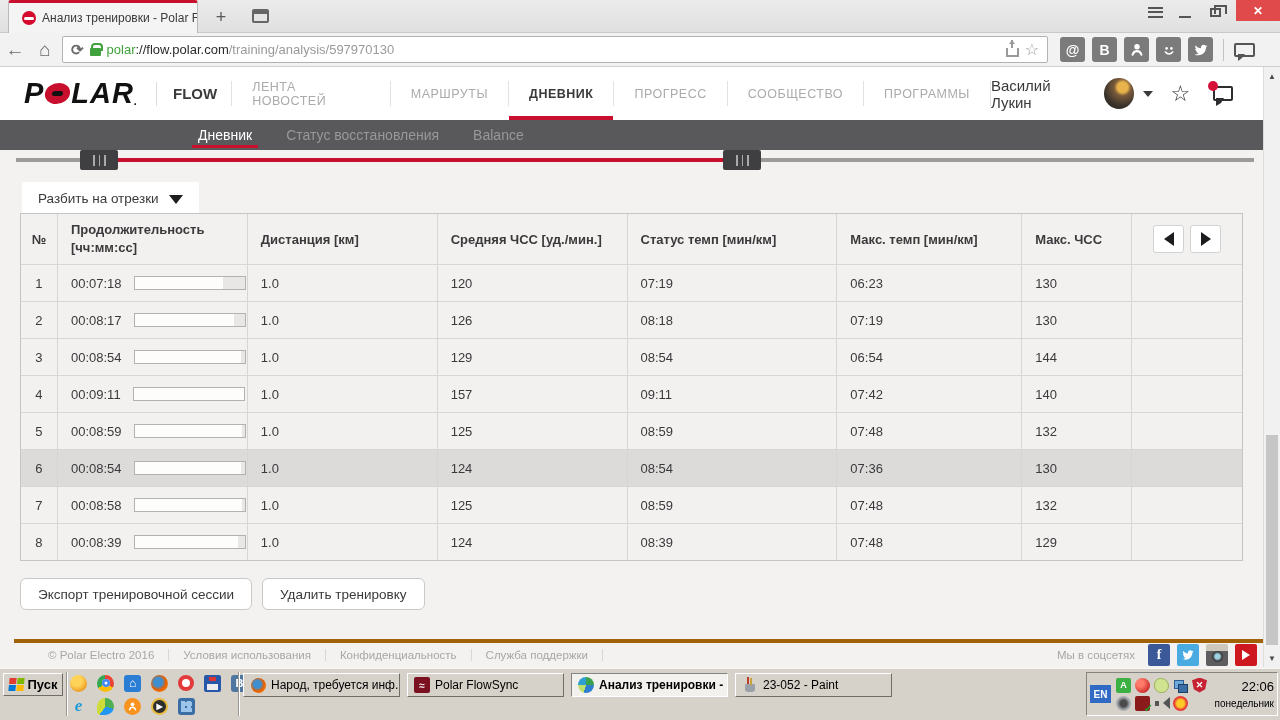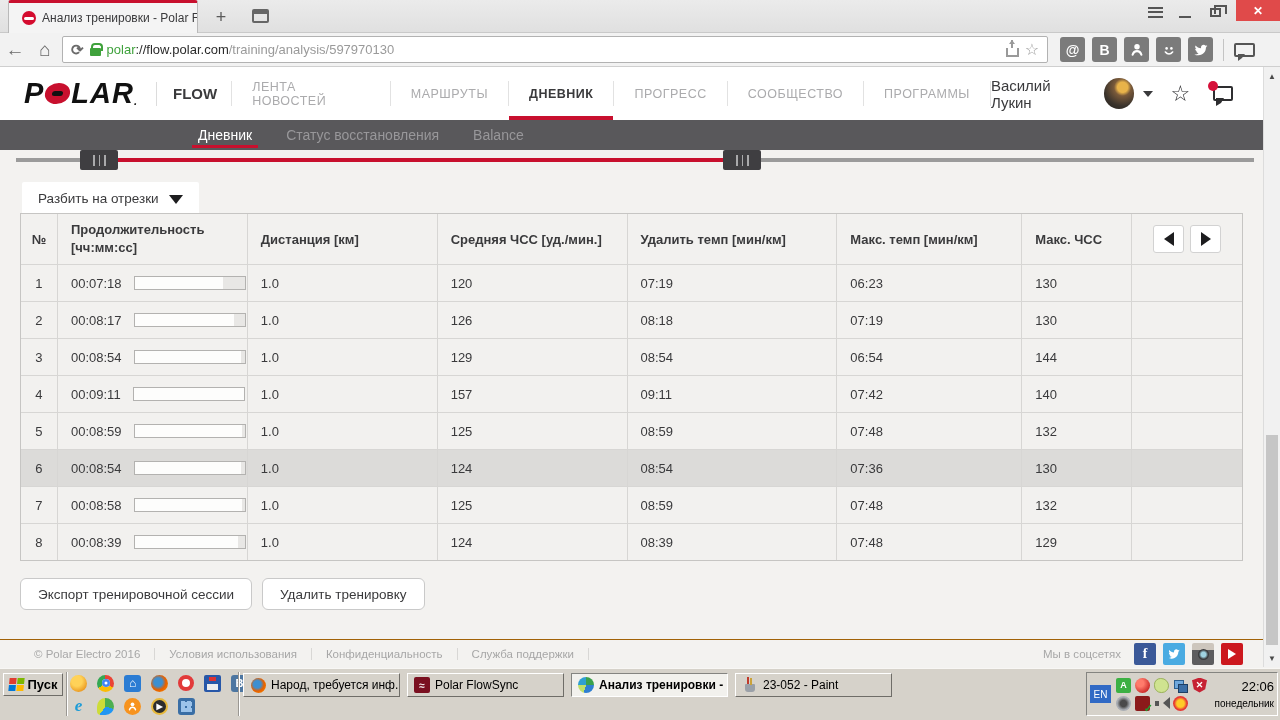--- a/index.html
+++ b/index.html
@@ -99,21 +99,21 @@
   .durfill{height:100%;background:#fdfdfc}
   .arrbtn{width:31px;height:28px;background:#fff;border:1px solid #d2d2d2;border-radius:3px;display:flex;align-items:center;justify-content:center}
   .tri-l{border:7px solid transparent;border-right:10px solid #1d1d1f;margin-left:-7px}
   .tri-r{border:7px solid transparent;border-left:10px solid #1d1d1f;margin-right:-7px}
 
   
   .actions{position:absolute;left:20px;top:578px;display:flex;gap:10px}
   .btn-w{height:32px;background:#fff;border:1px solid #c9c9c9;border-radius:6px;color:#3a3a3c;font-size:13.5px;display:flex;align-items:center;padding:0 17px}
 
   
-  .pfooter{position:absolute;left:0;top:639px;width:1263px;height:28px;border-top:1px solid #a16207;display:flex;align-items:center;font-size:11.5px;color:#a7a7a7}
+  .pfooter{position:absolute;left:14px;top:639px;width:1263px;height:28px;border-top:4px solid #a16207;display:flex;align-items:center;font-size:11.5px;color:#a7a7a7}
   .f-item{padding:0 14px;border-right:1px solid #d8d7d5;white-space:nowrap}
   .f-item.first{margin-left:20px}
   .f-soc{margin-left:auto;display:flex;align-items:center;gap:7px;margin-right:20px}
   .soclbl{margin-right:6px}
   .soc{width:22px;height:22px;border-radius:2px;display:flex;align-items:center;justify-content:center;color:#fff;font-weight:bold;font-size:14px}
   .soc svg{width:14px;height:14px;fill:#fff}
   .fb{background:#3b5998;font-family:"Liberation Serif",serif}
   .tw{background:#4aabe2}
   .ig{background:linear-gradient(180deg,#cdc6bd 0 32%,#5d5d5f 32%);position:relative}
   .ig:before{content:"";position:absolute;left:5.5px;top:6.5px;width:11px;height:11px;border-radius:50%;background:radial-gradient(circle,#9fd2e0 0 30%,#3a3a3c 60%)}
@@ -157,21 +157,21 @@
   .tasks{position:absolute;left:243px;top:4px;display:flex;gap:7px}
   .taskbtn{width:157px;height:24px;display:flex;align-items:center;gap:5px;padding:0 6px;font-size:12px;color:#000;white-space:nowrap;overflow:hidden}
   .taskbtn.active{border-color:#848480 #fff #fff #848480;background:#f2f1ed;font-weight:bold}
   .tic{width:16px;height:16px;flex:0 0 auto;display:flex;align-items:center;justify-content:center}
   .tic-fs{background:#7a1020;border-radius:2px;color:#fff;font-size:10px;font-weight:bold}
   .tic-globe{border-radius:50%;background:conic-gradient(#3aa14c 0 25%,#2f7fd1 25% 55%,#bfe06a 55% 75%,#2f9fd1 75% 100%)}
   .tic-paint{position:relative}
   .tic-paint:before{content:"";position:absolute;left:3px;bottom:1px;width:10px;height:8px;background:#9aa0a8;border-radius:1px 1px 3px 3px}
   .tic-paint:after{content:"";position:absolute;left:5px;top:0;width:2px;height:7px;background:#c0392b;box-shadow:3px 1px 0 #caa23a}
   .tray{position:absolute;right:2px;top:3px;width:192px;height:44px;display:flex;align-items:center;padding:1px 3px}
-  .enbox{width:21px;height:18px;background:#316ac5;color:#fff;font-size:10px;font-weight:normal;display:flex;align-items:center;justify-content:center;margin-right:5px}
+  .enbox{width:21px;height:18px;background:#316ac5;color:#fff;font-size:10px;font-weight:bold;display:flex;align-items:center;justify-content:center;margin-right:5px}
   .trayicons{display:flex;flex-direction:column;gap:3px}
   .trow-i{display:flex;gap:4px}
   .tryic{width:15px;height:15px;display:flex;align-items:center;justify-content:center;font-size:9px;font-weight:bold}
   .ti-punto{background:#3cb043;border-radius:2px;color:#fff}
   .ti-virus{border-radius:50%;background:radial-gradient(circle at 35% 35%,#ff7b6b 0 25%,#c62020 80%)}
   .ti-blob{border-radius:45% 55% 50% 50%;background:#cfe390;border:1px solid #9ab25a}
   .ti-net{position:relative}
   .ti-net:before{content:"";position:absolute;left:1px;top:2px;width:8px;height:7px;background:#6fa8dc;border:1px solid #2c5f8f}
   .ti-net:after{content:"";position:absolute;left:5px;top:6px;width:8px;height:7px;background:#3a6ea5;border:1px solid #1d3e63}
   .ti-shield{clip-path:polygon(50% 0,100% 18%,88% 78%,50% 100%,12% 78%,0 18%);background:#c62233;color:#fff;font-size:9px}
@@ -300,21 +300,21 @@
 </div>
 
 <div class="tbl">
   <div class="thead" style="border-top:none">
     <div class="cell c0">№</div>
     <div class="cell c1">
         <span class="hdr2"><span>Продолжительность</span><br><span>[чч:мм:сс]</span></span>
       </div>
     <div class="cell c2">Дистанция [км]</div>
     <div class="cell c3">Средняя ЧСС [уд./мин.]</div>
-    <div class="cell c4">Удалить темп [мин/км]</div>
+    <div class="cell c4">Статус темп [мин/км]</div>
     <div class="cell c5">Макс. темп [мин/км]</div>
     <div class="cell c6">Макс. ЧСС</div>
     <div class="cell c7">
       <span class="arrbtn">
           <span class="tri-l"></span>
         </span>
       <span class="arrbtn">
           <span class="tri-r"></span>
         </span>
     </div>

